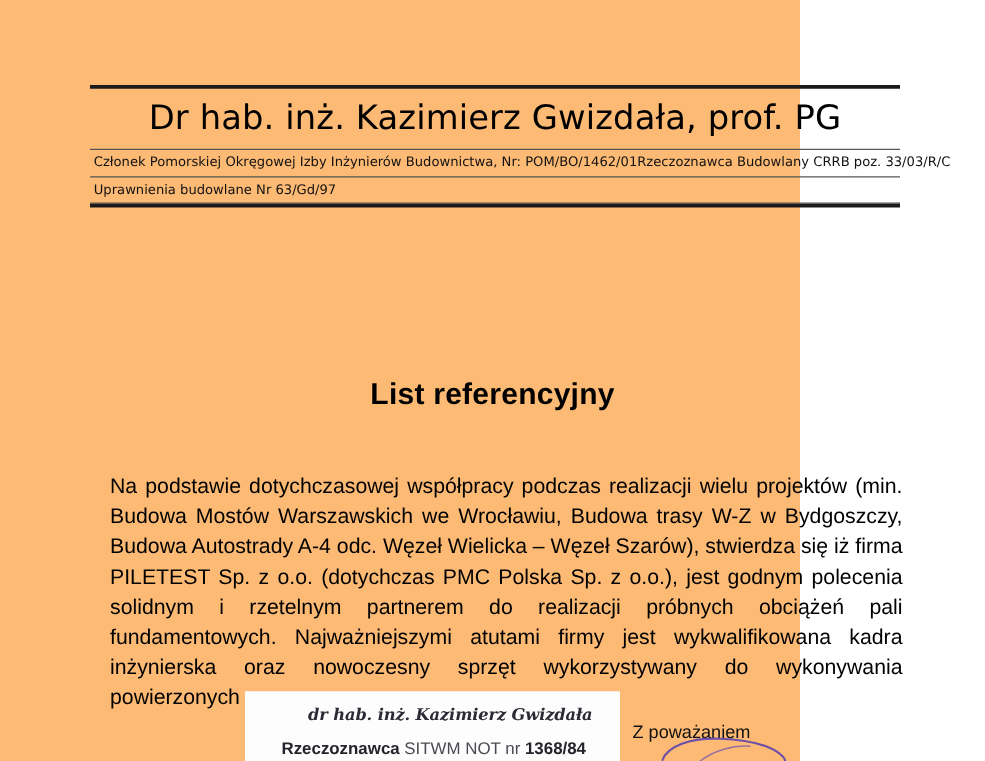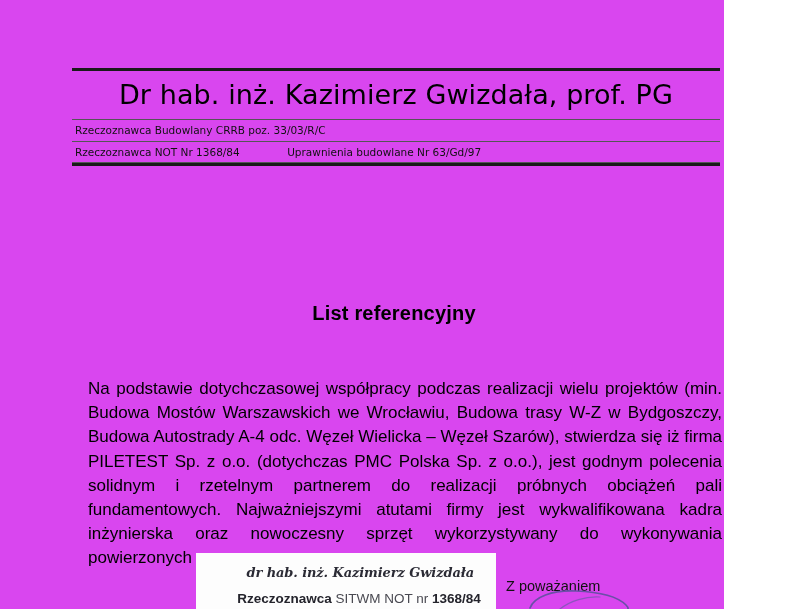--- a/index.html
+++ b/index.html
@@ -14,23 +14,23 @@
     overflow: hidden;
     font-family: "Liberation Sans", sans-serif;
     color: #000000;
     -webkit-font-smoothing: antialiased;
   }
 
   .page {
     position: absolute;
     left: 0;
     top: 0;
-    width: 724px;
+    width: 640px;
     height: 609px;
-    background: #d946ef;
+    background: #fdba74;
   }
 
   
   .letterhead {
     position: absolute;
     left: 72px;
     top: 68px;
     width: 648px;
   }
 
@@ -94,21 +94,21 @@
   }
 
   
   .letter-heading {
     position: absolute;
     left: 0;
     top: 302px;
     width: 788px;
     text-align: center;
     font-family: "Liberation Sans", sans-serif;
-    font-size: 20px;
+    font-size: 24px;
     font-weight: bold;
     letter-spacing: 0.2px;
     color: #000;
   }
 
   
   .body-copy {
     position: absolute;
     left: 72px;
     top: 361px;
@@ -152,21 +152,21 @@
     width: 250px;
     text-align: center;
     font-family: "DejaVu Serif", serif;
     font-style: italic;
     font-size: 10.5px;
     color: #3a3a42;
     white-space: nowrap;
   }
   .stamp-line3 {
     position: absolute;
-    left: 18px;
+    left: 6px;
     top: 38px;
     width: 290px;
     text-align: center;
     font-family: "Liberation Sans", sans-serif;
     font-size: 13.5px;
     color: #4a4a52;
     white-space: nowrap;
   }
   .stamp-line3 .bold { font-weight: bold; color: #24242c; }
 
@@ -196,27 +196,27 @@
 
   <div class="letterhead">
 
     <div class="rule-thick"></div>
 
     <div class="doc-title">Dr hab. inż. Kazimierz Gwizdała, prof. PG</div>
 
     <div class="rule-thin"></div>
 
     <div class="hdr-row row-spread">
+      <span class="cell-left">Członek Pomorskiej Okręgowej Izby Inżynierów Budownictwa, Nr: POM/BO/1462/01</span>
       <span class="cell-right">Rzeczoznawca Budowlany CRRB poz. 33/03/R/C</span>
     </div>
 
     <div class="rule-thin"></div>
 
     <div class="hdr-row row-two">
-      <span class="cell-left">Rzeczoznawca NOT Nr 1368/84</span>
       <span class="cell-center">Uprawnienia budowlane Nr 63/Gd/97</span>
     </div>
 
     <div class="rule-thin"></div>
 
 
     <div class="rule-bottom"></div>
   </div>
 
 

